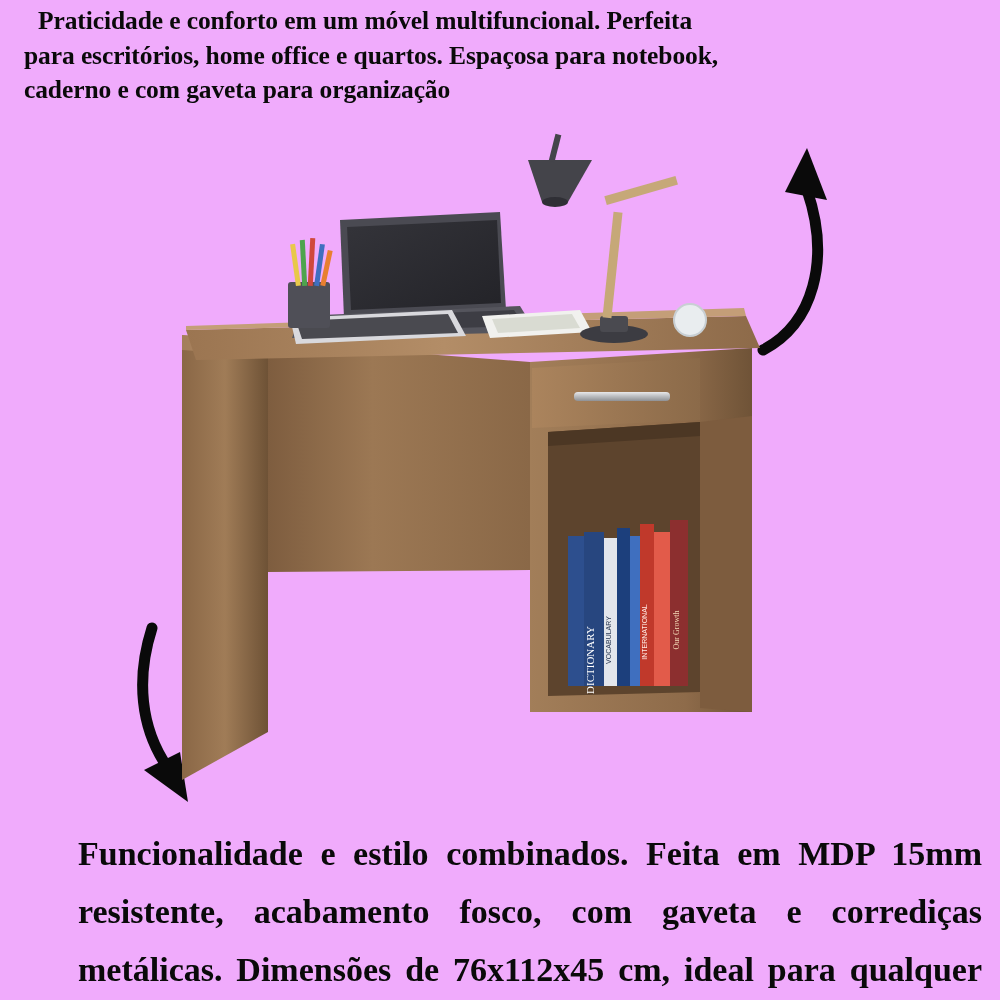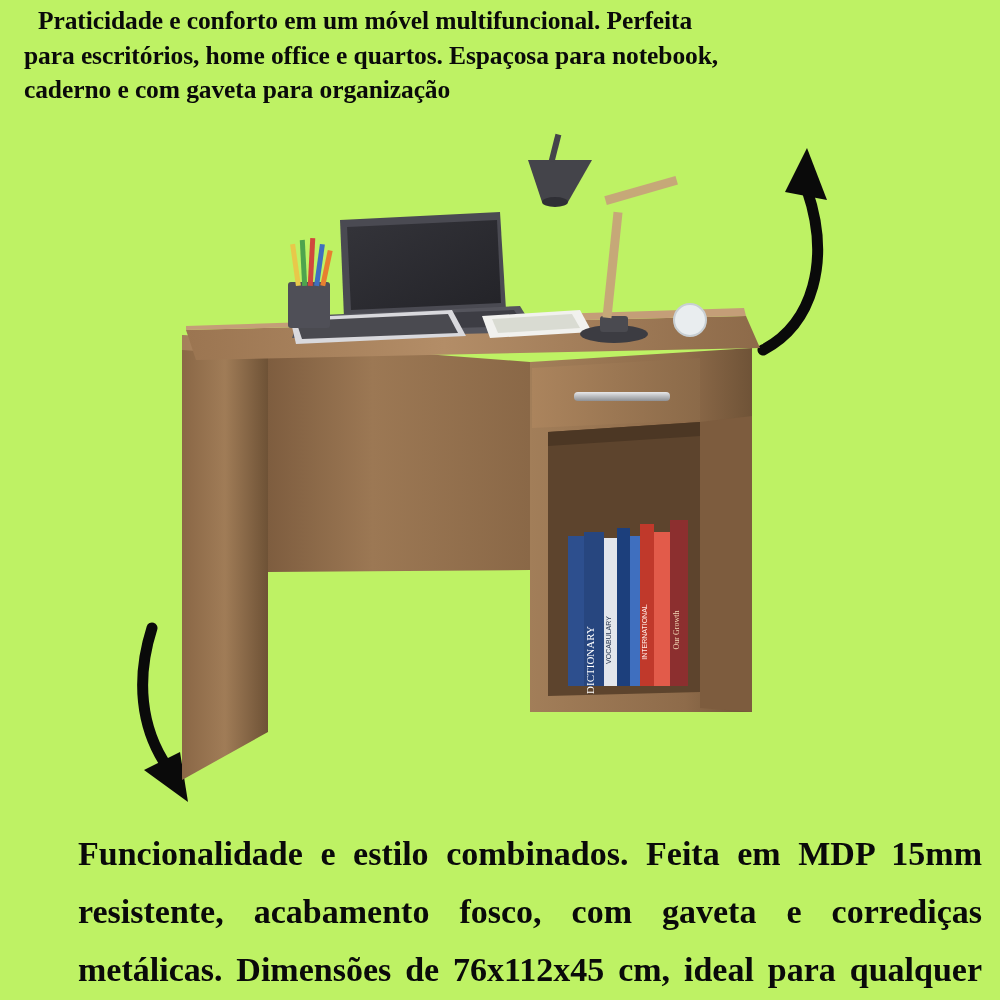--- a/index.html
+++ b/index.html
@@ -11,21 +11,21 @@
     width: 1000px;
     height: 1000px;
     overflow: hidden;
     font-family: "Liberation Serif", serif;
     color: #000000;
   }
   .page {
     position: relative;
     width: 1000px;
     height: 1000px;
-    background: #bef264;
+    background: #f0abfc;
   }
 
   
   .caption-top {
     position: absolute;
     left: 24px;
     top: 4px;
     width: 716px;
     font-family: "Liberation Serif", serif;
     font-weight: bold;

